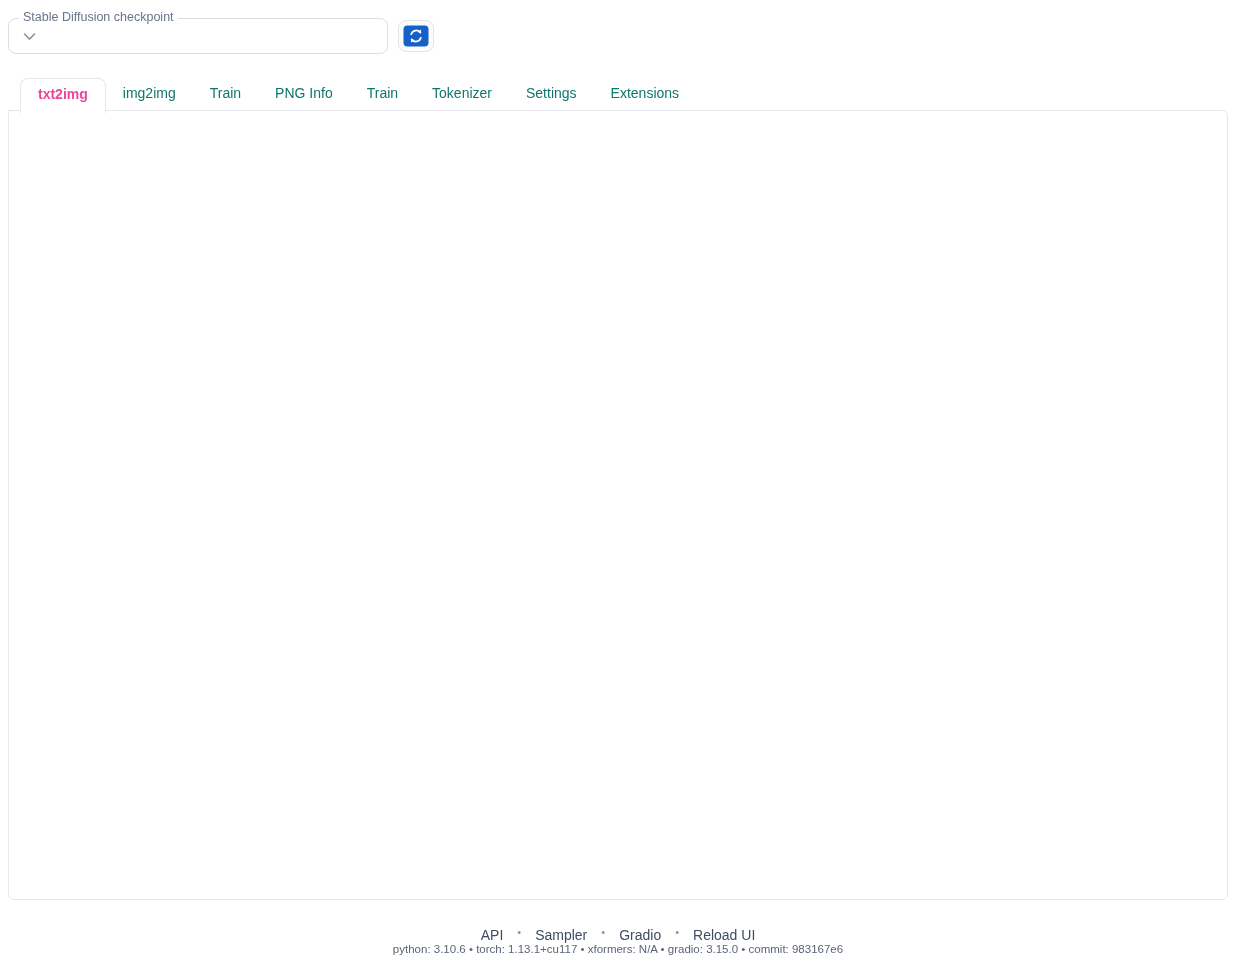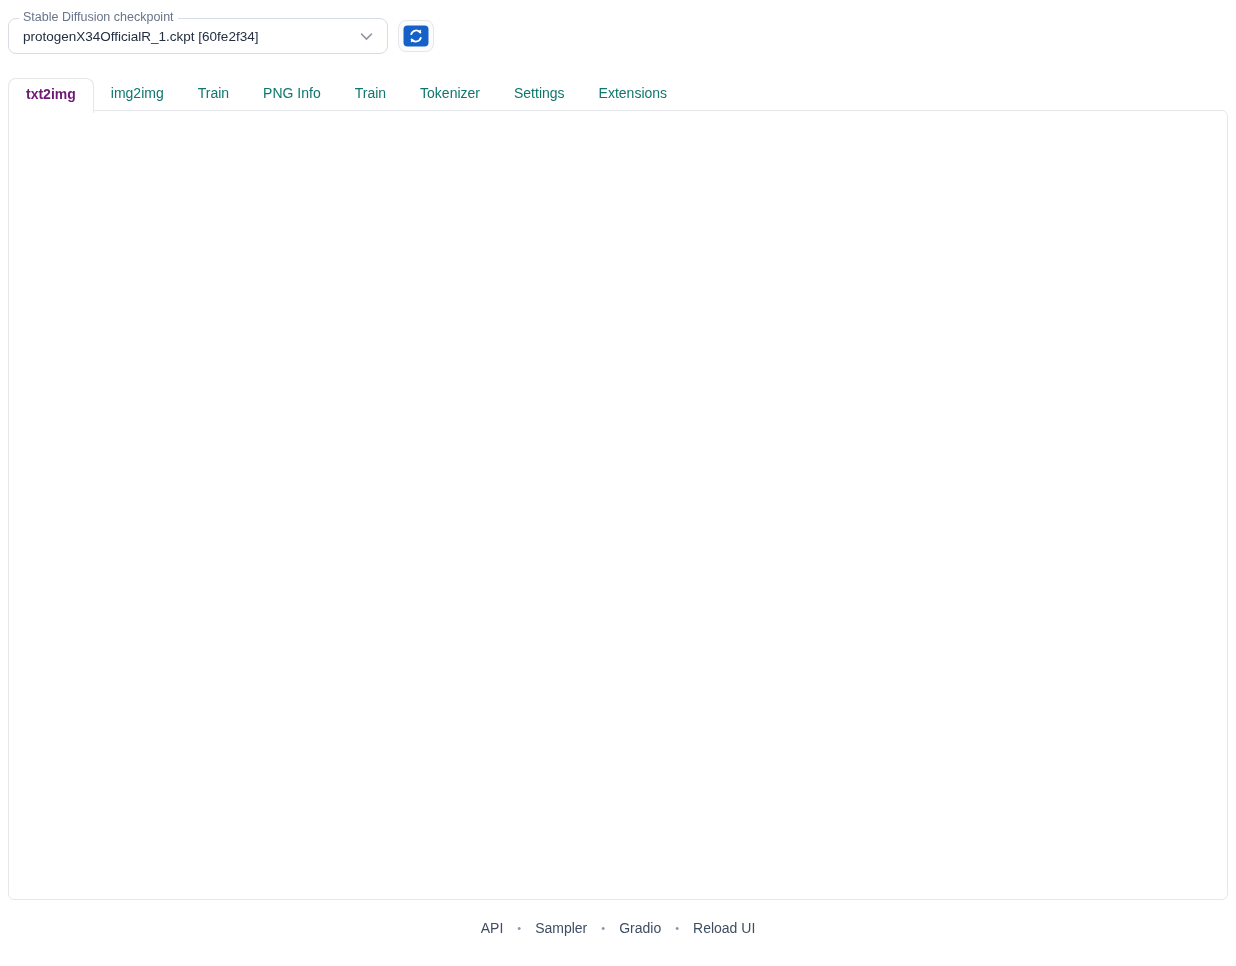--- a/index.html
+++ b/index.html
@@ -24,21 +24,21 @@
     border-radius:8px;display:flex;align-items:center;padding:0 14px;font-size:13.5px;color:#232e41;}
   .ckpt-select .val{flex:1;white-space:nowrap;overflow:hidden;}
   .block-label{position:absolute;top:-9px;left:10px;font-size:12.5px;color:#68748b;background:#fff;padding:0 4px;white-space:nowrap;}
   .refresh-btn{left:398px;top:20px;width:36px;height:32px;background:#fbfcfd;border:1px solid #e3e6ea;border-radius:8px;
     display:flex;align-items:center;justify-content:center;cursor:pointer;}
 
   
   .tabs{left:8px;top:78px;right:8px;height:33px;display:flex;align-items:stretch;z-index:5;}
   .tab{padding:7px 17px;font-size:14px;color:#0f766e;cursor:pointer;white-space:nowrap;}
   .tab.active{background:#fff;border:1px solid var(--border);border-bottom:none;border-radius:8px 8px 0 0;
-    color:#701a75;font-weight:bold;position:relative;z-index:6;height:35px;}
+    color:#ec4899;font-weight:bold;position:relative;z-index:6;height:35px;margin-left:12px;}
 
   .content{left:8px;top:110px;width:1220px;height:790px;background:#fff;border:1px solid var(--border);
     border-radius:0 6px 6px 6px;z-index:1;}
 
   
   textarea{position:absolute;left:28px;width:790px;height:65px;border:1px solid #e3e6ec;border-radius:8px;
     padding:10px 14px;font-family:inherit;font-size:13.5px;color:var(--text-dark);resize:none;outline:none;line-height:1.45;}
   textarea::placeholder{color:#9aa3b2;}
   .resize-grip{width:11px;height:11px;clip-path:polygon(100% 0,100% 100%,0 100%);
     background:repeating-linear-gradient(135deg,transparent 0 2.5px,#b9bfc9 2.5px 4px);}
@@ -106,33 +106,32 @@
     color:#3a4860;line-height:1.45;cursor:pointer;padding:0 6px;}
 
   .result-info{left:640px;top:783px;width:572px;font-size:13.5px;color:#333f52;line-height:1.55;}
   .result-info .small{font-size:11.5px;color:#42506a;margin-top:3px;}
   .result-info .small .gap{display:inline-block;width:14px;}
   .info-divider{left:640px;top:884px;width:570px;height:0;border-top:1px solid #e8eaee;}
 
   
   .footer-links{left:0;top:920px;width:1236px;display:flex;justify-content:center;align-items:center;gap:14px;
     font-size:14px;color:#3f4d63;}
-  .footer-links .lnk{cursor:pointer;}
+  .footer-links .lnk{cursor:pointer;margin-top:7px;}
   .footer-links .dot{color:#8b94a6;font-size:11px;}
   .versions{left:0;top:943px;width:1236px;text-align:center;font-size:11.5px;color:#5a6577;}
   svg{display:block;}
 </style>
 </head>
 <body>
 
 <div id="app">
 
   <div class="abs ckpt-select">
     <span class="block-label">Stable Diffusion checkpoint</span>
-    <span class="val">protogenX34OfficialR_1.ckpt [60fe2f34]</span>
     <span>
       <svg width="13" height="9" viewBox="0 0 13 9">
           <path d="M1.5 2l5 5 5-5" fill="none" stroke="#8b93a3" stroke-width="1.6" stroke-linecap="round"></path>
         </svg>
     </span>
   </div>
   <div class="abs refresh-btn">
     <span>
       <svg width="26" height="22" viewBox="0 0 26 22">
           <rect x="0.5" y="0.5" width="25" height="21" rx="4" fill="#1661c7"></rect>
@@ -549,14 +548,15 @@
 
   <div class="abs footer-links">
     <span class="lnk">API</span>
     <span class="dot">•</span>
     <span class="lnk">Sampler</span>
     <span class="dot">•</span>
     <span class="lnk">Gradio</span>
     <span class="dot">•</span>
     <span class="lnk">Reload UI</span>
   </div>
+  <div class="abs versions">python: 3.10.6  •  torch: 1.13.1+cu117  •  xformers: N/A  •  gradio: 3.15.0  •  commit: 983167e6</div>
 
 </div>
 
 </body></html>

